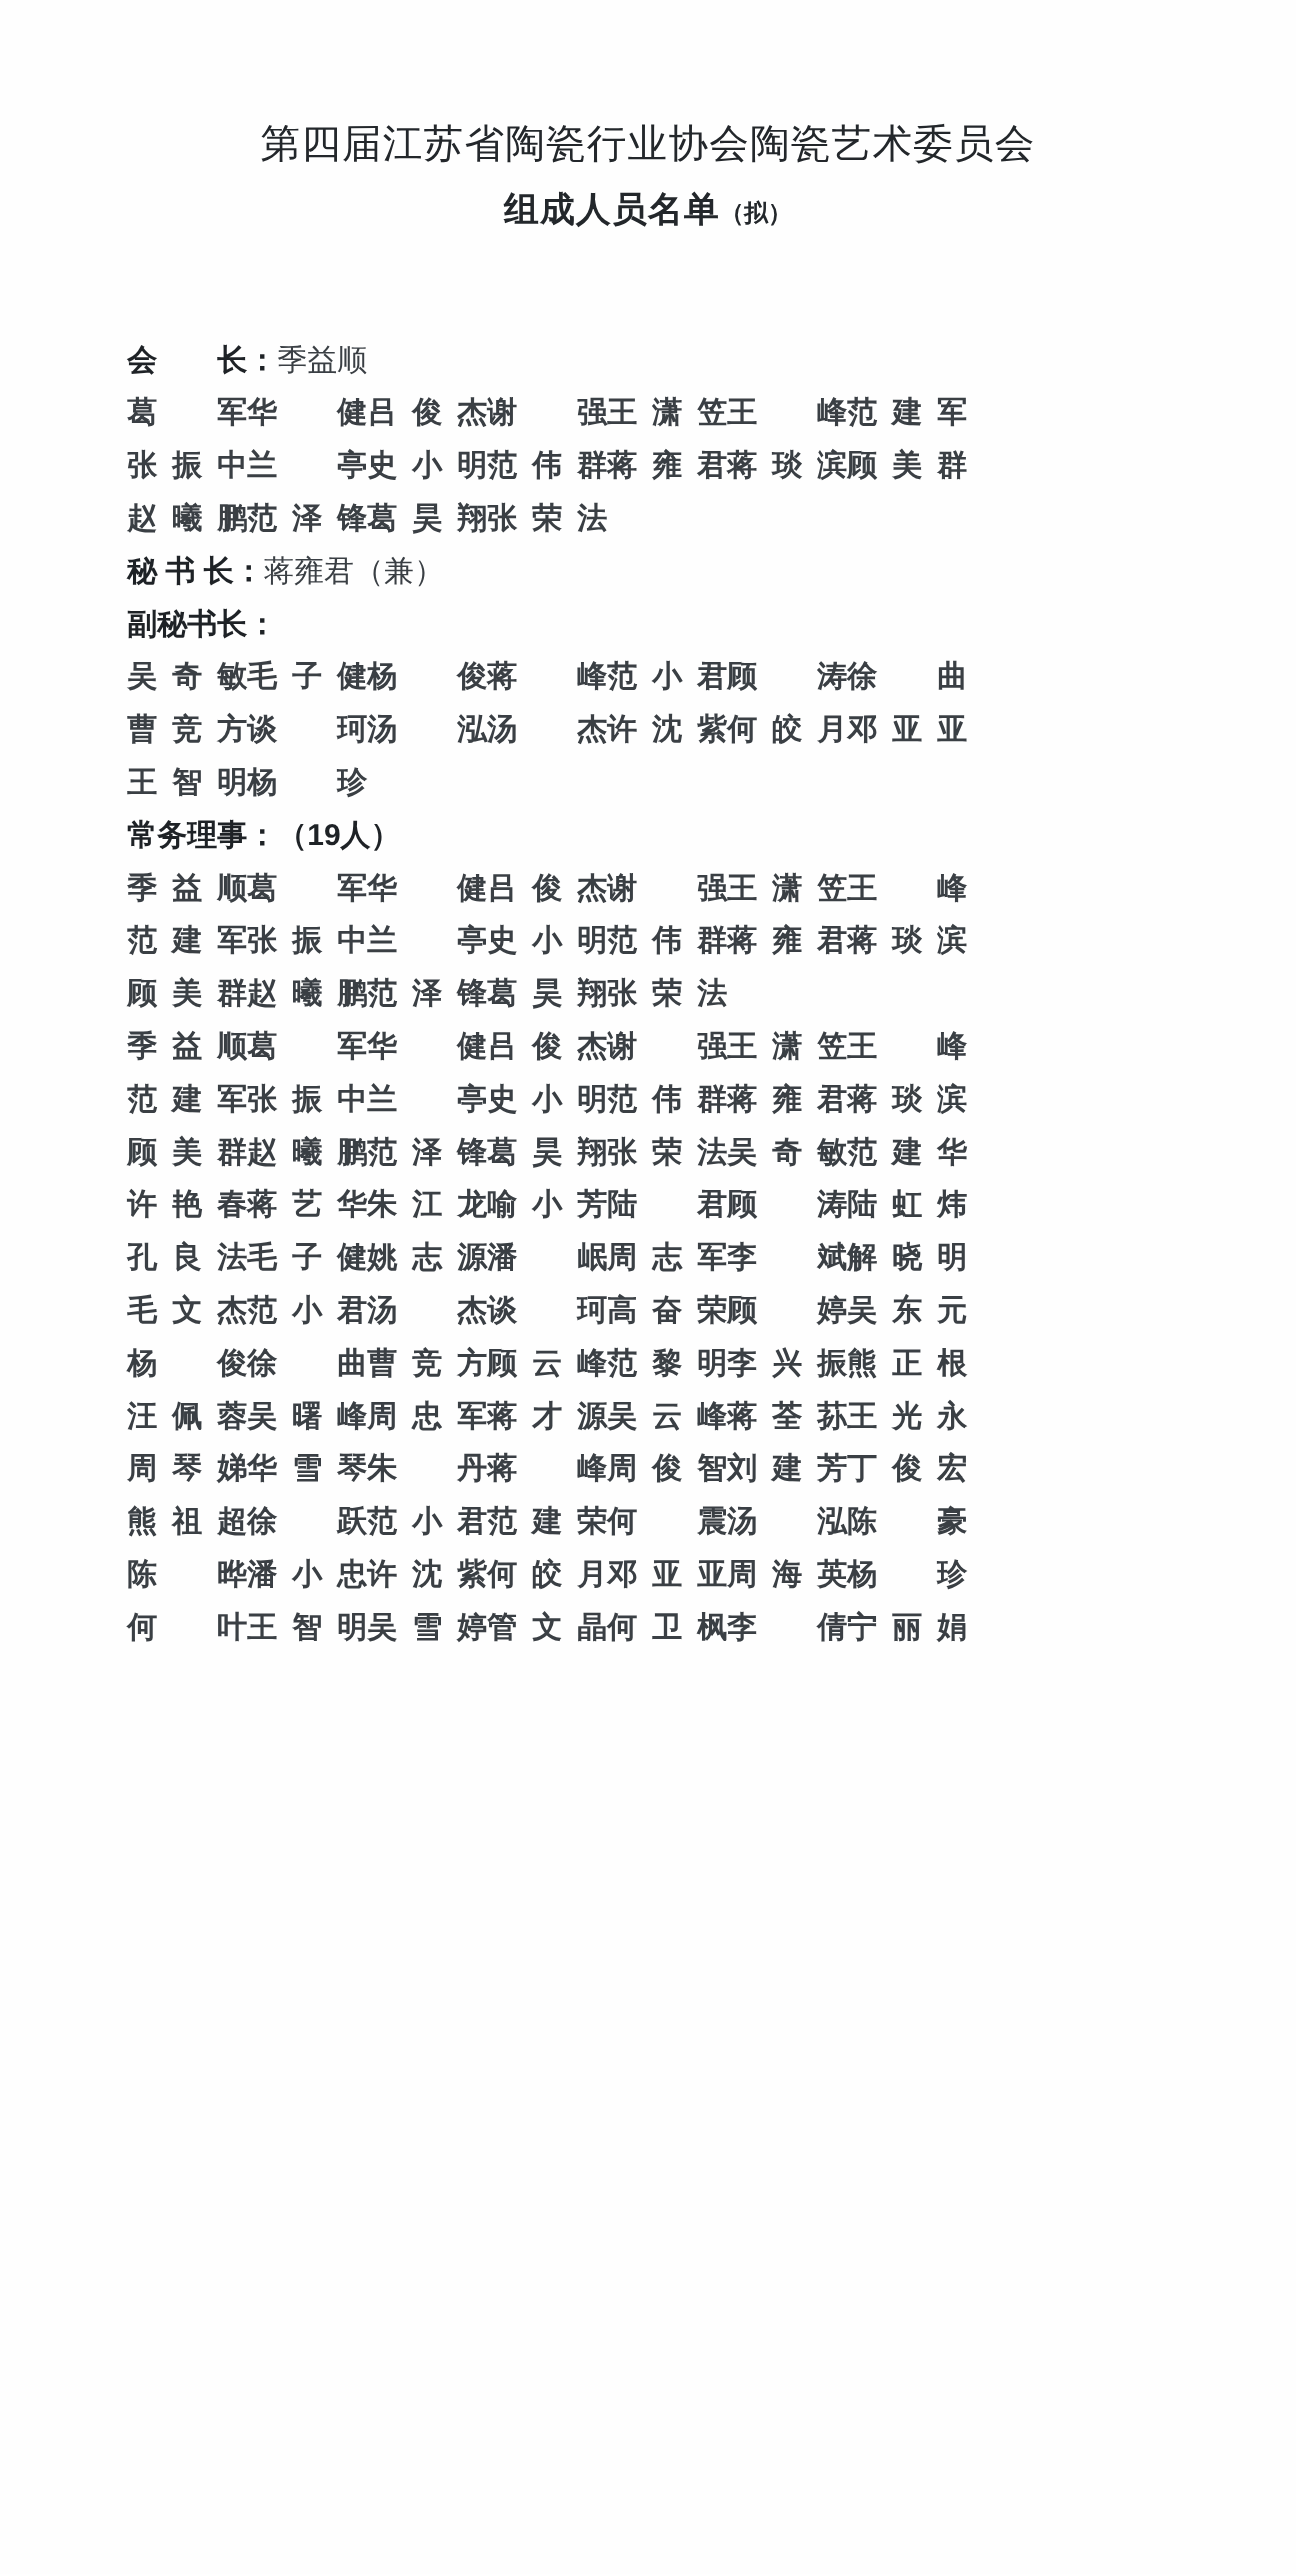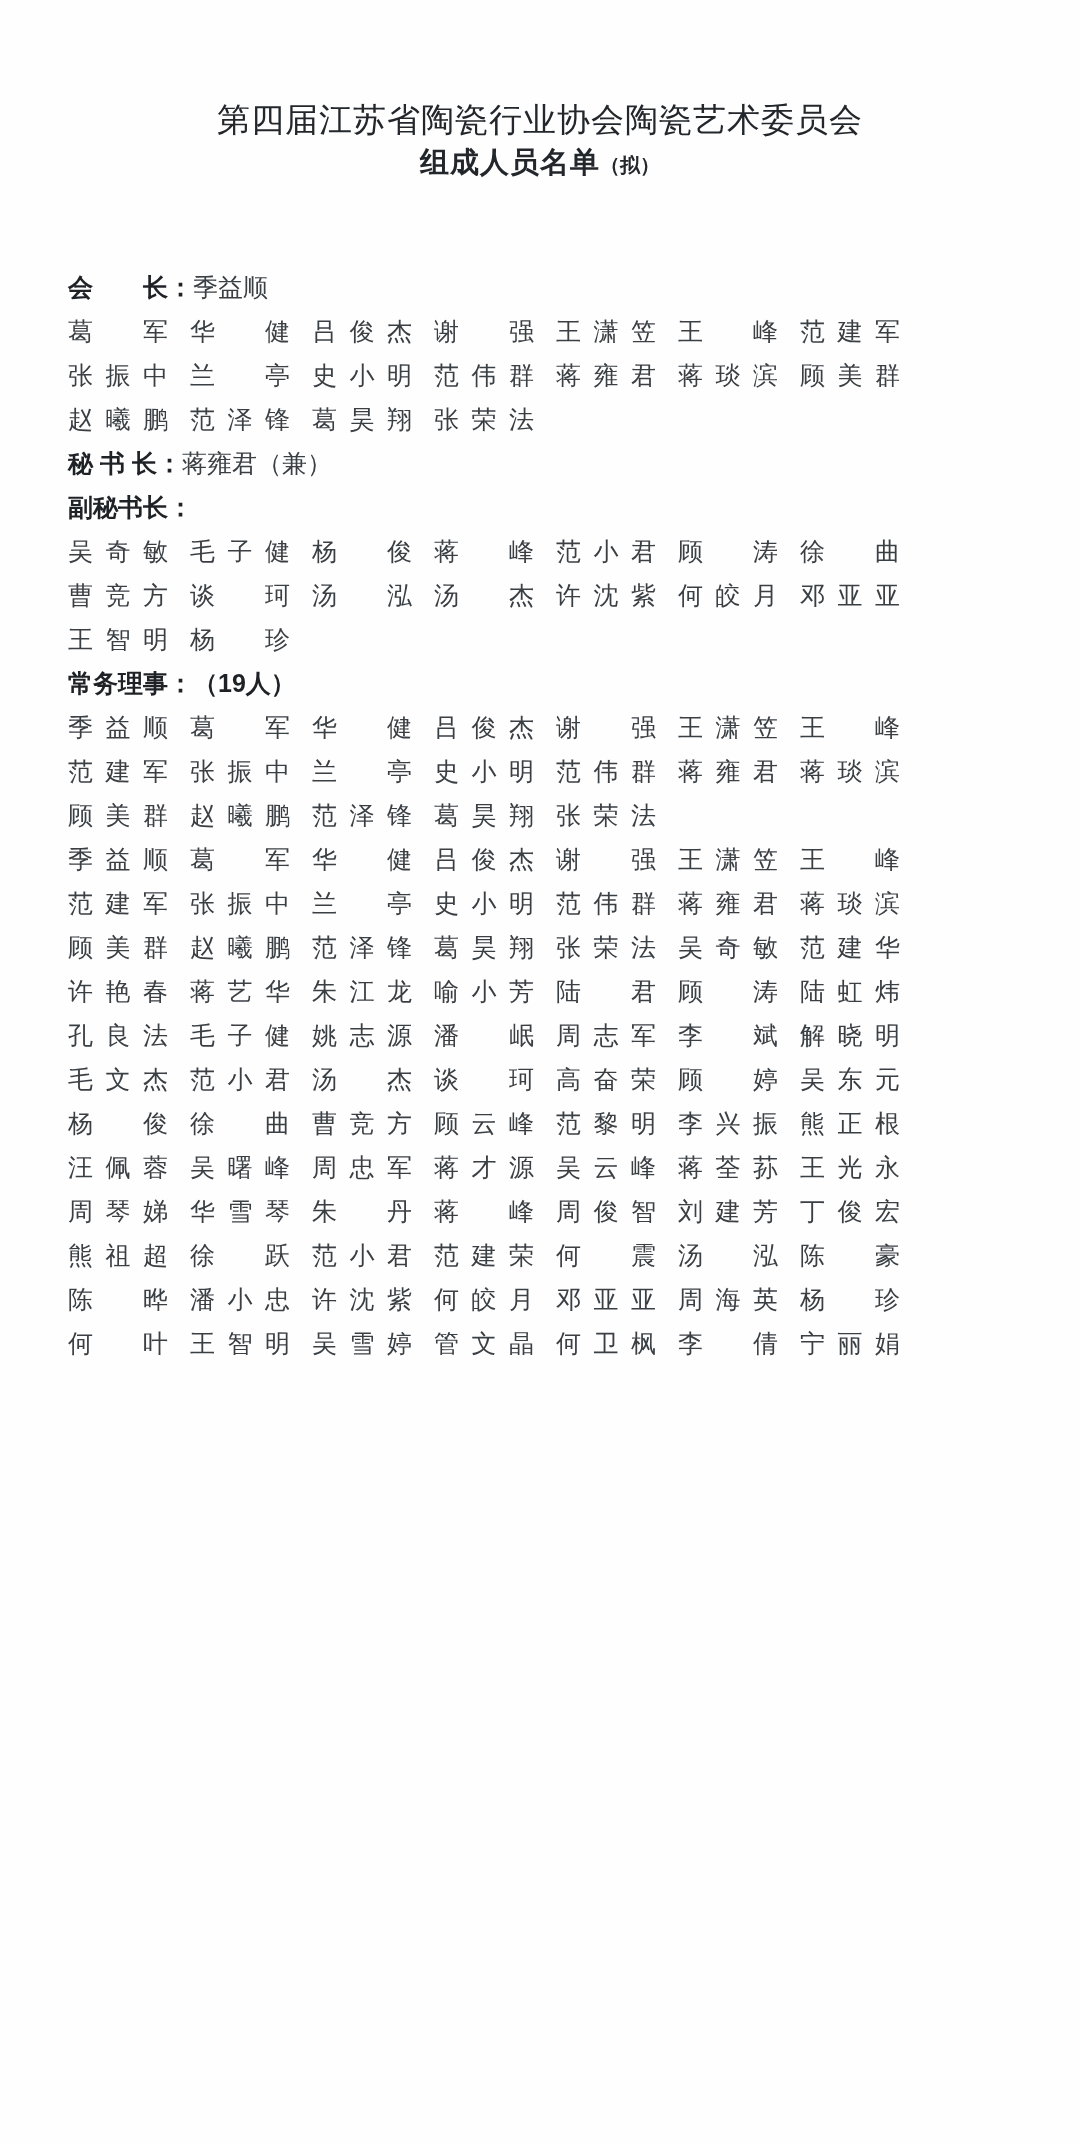--- a/index.html
+++ b/index.html
@@ -31,36 +31,37 @@
   }
   .doc-title {
     font-size: 33px;
     font-weight: normal;
     letter-spacing: 1px;
     line-height: 1.35;
     color: #23272b;
     font-family: "Liberation Sans", "DejaVu Sans", sans-serif;
   }
   .doc-subtitle {
+    margin-top: 12px;
     font-size: 29px;
     font-weight: bold;
     letter-spacing: 1px;
     color: #23272b;
     font-family: "Liberation Sans", "DejaVu Sans", sans-serif;
   }
   .doc-subtitle .paren {
     font-size: 20px;
     font-weight: bold;
     letter-spacing: 0;
   }
 
   
   .body-block {
     margin-top: 88px;
-    padding-left: 68px;
+    padding-left: 106px;
     padding-right: 100px;
   }
 
   .line {
     height: 44px;
     display: flex;
     align-items: baseline;
     white-space: pre;
   }
 
@@ -76,23 +77,23 @@
     font-weight: normal;
     color: #3a3f44;
     font-family: "Liberation Serif", "DejaVu Serif", serif;
     white-space: pre;
   }
 
   
   .name-row {
     display: grid;
     grid-template-columns: repeat(7, 100px);
-    column-gap: 22px;
     height: 44px;
     align-items: baseline;
+    font-weight: bold;
   }
   .name-cell {
     font-size: 25px;
     color: #3a3f44;
     text-align: justify;
     text-align-last: justify;
     white-space: nowrap;
     font-family: "Liberation Serif", "DejaVu Serif", serif;
   }
   .name-cell.len1 { text-align: center; text-align-last: center; }

